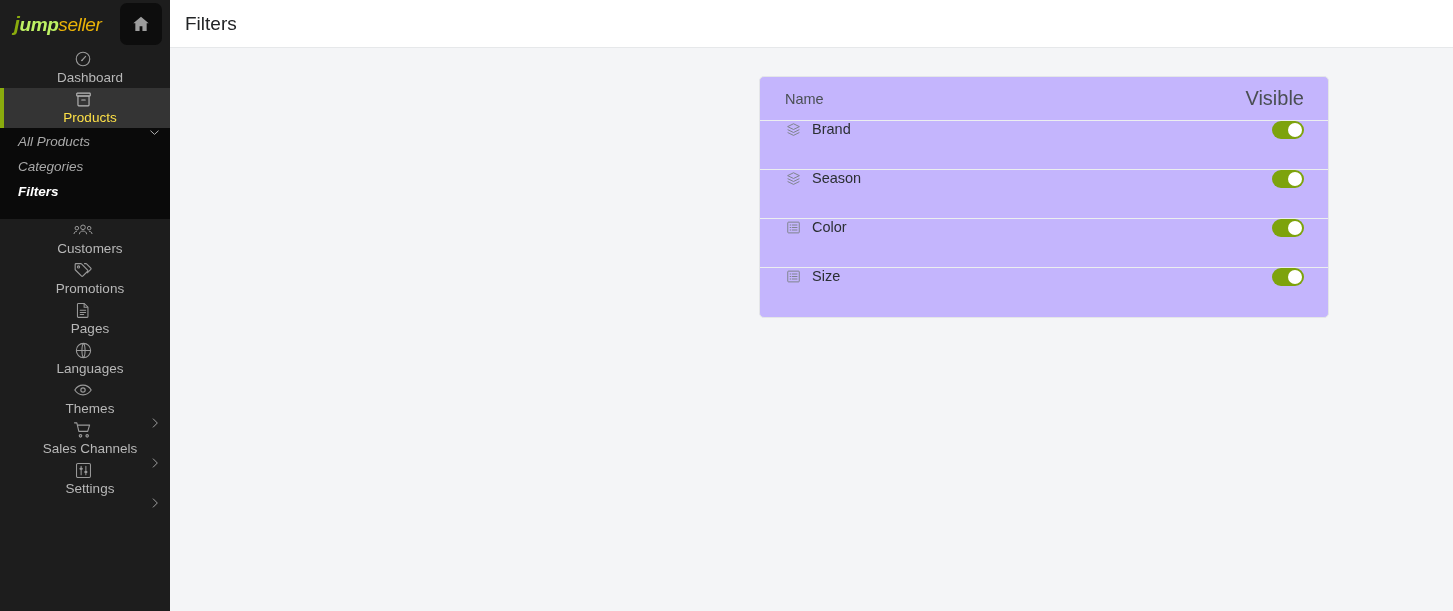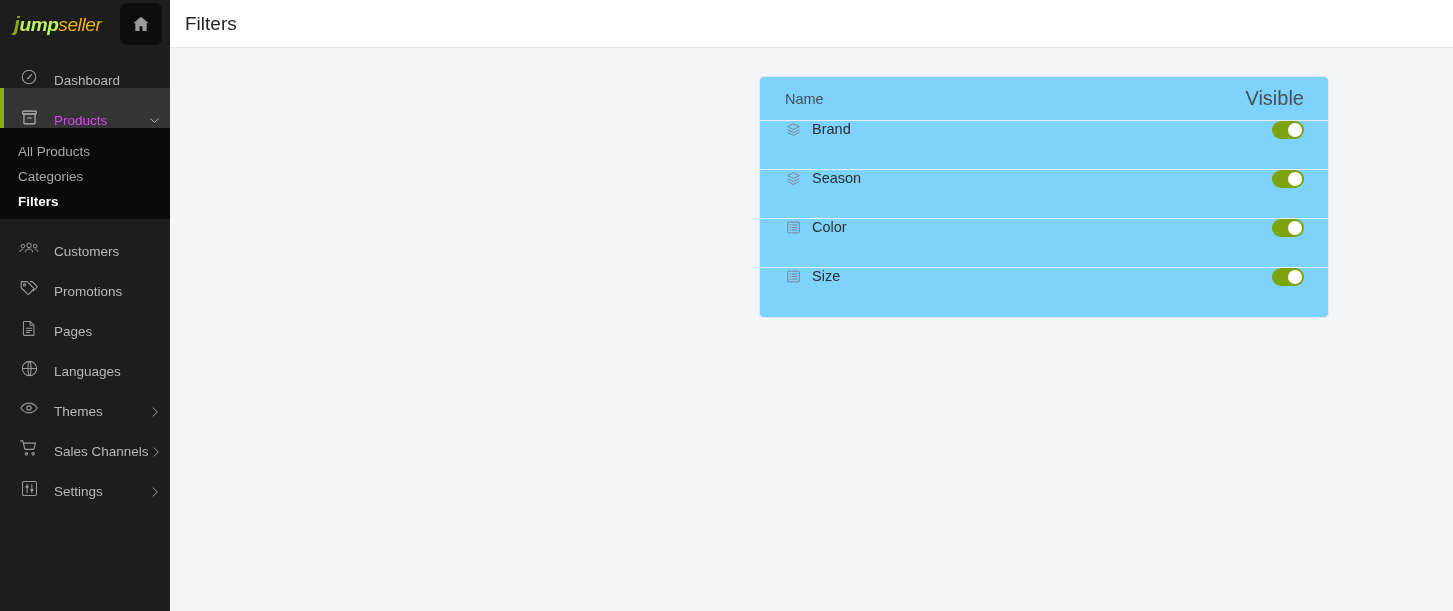--- a/index.html
+++ b/index.html
@@ -34,57 +34,57 @@
   .logo .lg-seller { color: #eab308; font-weight: 400; font-style: italic; }
   .home-btn {
     width: 42px; height: 42px; margin-left: auto;
     background: #0d0d0d; border-radius: 7px;
     display: flex; align-items: center; justify-content: center;
     cursor: pointer;
   }
 
   .nav { flex: 1; display: flex; flex-direction: column; padding-top: 0px; }
   .nav-item {
-    height: 40px; display: flex; align-items: flex-end;
+    height: 40px; display: flex; align-items: center;
     padding-left: 14px; padding-right: 8px;
     color: #b8b8b8; font-size: 13.5px; cursor: pointer;
-    border-left: 4px solid transparent; position: relative;
+    border-left: 4px solid transparent; position: relative; flex-direction: column;
   }
   .nav-item .nav-ico {
     width: 22px; height: 22px; margin-right: 14px;
     display: flex; align-items: center; justify-content: center;
     flex: 0 0 22px;
   }
   .nav-item .nav-label { white-space: nowrap; }
   .nav-item.active {
-    background: #343434; border-left: 4px solid #8aab0d; color: #d946ef;
+    background: #343434; border-left: 4px solid #8aab0d; color: #fde047;
   }
   .nav-item .chev { margin-left: auto; display: flex; align-items: center; }
 
   .submenu { background: #0a0a0a; padding: 6px 0 10px 0; }
   .sub-item {
-    height: 25px; display: flex; align-items: flex-end;
-    padding-left: 18px; color: #a9a9a9; font-size: 13.5px; cursor: pointer;
+    height: 25px; display: flex; align-items: flex-start;
+    padding-left: 18px; color: #a9a9a9; font-size: 13.5px; cursor: pointer; font-style: italic;
   }
   .sub-item.active { color: #ffffff; font-weight: 700; }
 
   
   #main { flex: 1; height: 611px; display: flex; flex-direction: column; background: #f4f5f7; }
   #topbar {
     height: 48px; min-height: 48px; background: #ffffff;
     border-bottom: 1px solid #e6e8ea;
     display: flex; align-items: center; padding-left: 15px;
   }
   #page-title { font-size: 19px; color: #222426; font-weight: 400; }
 
   #content { flex: 1; position: relative; }
 
   .card {
     position: absolute; left: 589px; top: 28px;
-    width: 570px; background: #7dd3fc;
+    width: 570px; background: #c4b5fd;
     border: 1px solid #e4e6e8; border-radius: 5px;
     overflow: hidden;
   }
   .card-head {
     display: flex; align-items: center;
     height: 44px; padding: 0 24px 0 25px;
     border-bottom: 1px solid #eceef0;
   }
   .card-head .col-name { font-size: 14.5px; color: #4a4f54; }
   .card-head .col-visible { margin-left: auto; font-size: 20px; color: #4a4f54; }

